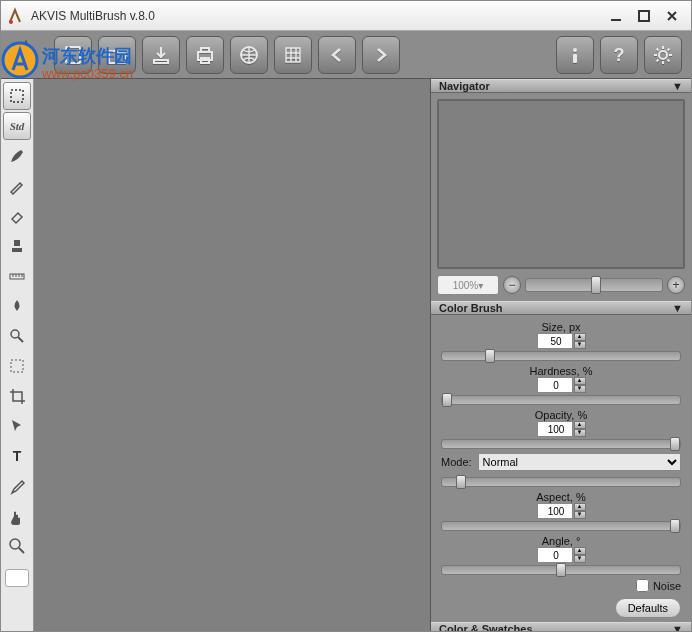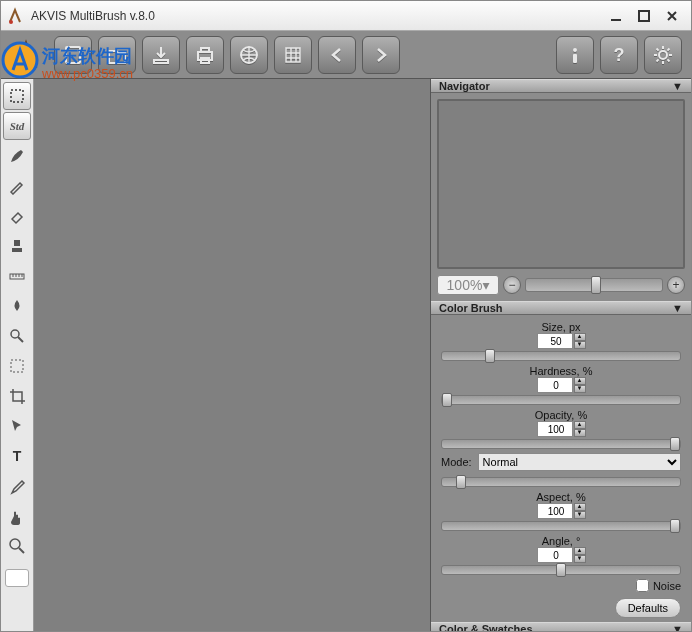--- a/index.html
+++ b/index.html
@@ -28,21 +28,21 @@
 .canvas { flex: 1; background: #808080; border-right: 1px solid #555; }
 
 .panels { width: 260px; background: #8c8c8c; display: flex; flex-direction: column; overflow: hidden; }
 
 .panel-header { height: 22px; background: linear-gradient(#c8c8c8,#a0a0a0); border-top: 1px solid #d8d8d8; border-bottom: 1px solid #666; display: flex; align-items: center; padding: 0 8px; font-size: 11px; font-weight: bold; color: #222; font-family: "Courier New", monospace; }
 .panel-header .collapse { margin-left: auto; }
 
 .nav-body { padding: 6px; }
 .nav-preview { height: 170px; background: #808080; border: 2px solid #666; border-radius: 2px; }
 .nav-zoom { display: flex; align-items: center; gap: 4px; margin-top: 6px; }
-.zoom-box { width: 62px; height: 20px; background: #f0f0f0; border: 1px solid #888; border-radius: 3px; font-size: 14px; display: flex; align-items: center; justify-content: center; color: #888; }
+.zoom-box { width: 62px; height: 20px; background: #f0f0f0; border: 1px solid #888; border-radius: 3px; font-size: 10px; display: flex; align-items: center; justify-content: center; color: #888; }
 .zoom-track { flex: 1; height: 14px; background: linear-gradient(#999,#bbb); border: 1px solid #777; border-radius: 3px; position: relative; }
 .zoom-handle { position: absolute; top: -3px; width: 10px; height: 18px; background: linear-gradient(#eee,#aaa); border: 1px solid #666; border-radius: 2px; }
 .circbtn { width: 18px; height: 18px; border-radius: 50%; background: radial-gradient(#ddd,#999); border: 1px solid #666; display: flex; align-items: center; justify-content: center; font-size: 12px; color: #333; cursor: pointer; }
 
 .brush-body { padding: 6px 10px 4px; font-size: 11px; color: #111; }
 .param { margin-bottom: 4px; }
 .param-row { display: flex; align-items: center; justify-content: space-between; margin-bottom: 2px; flex-direction: column; }
 .param-label { font-size: 11px; }
 .numbox { display: flex; align-items: center; }
 .numbox input { width: 36px; height: 16px; font-size: 10px; text-align: center; padding-left: 3px; border: 1px solid #888; background: #fff; }

